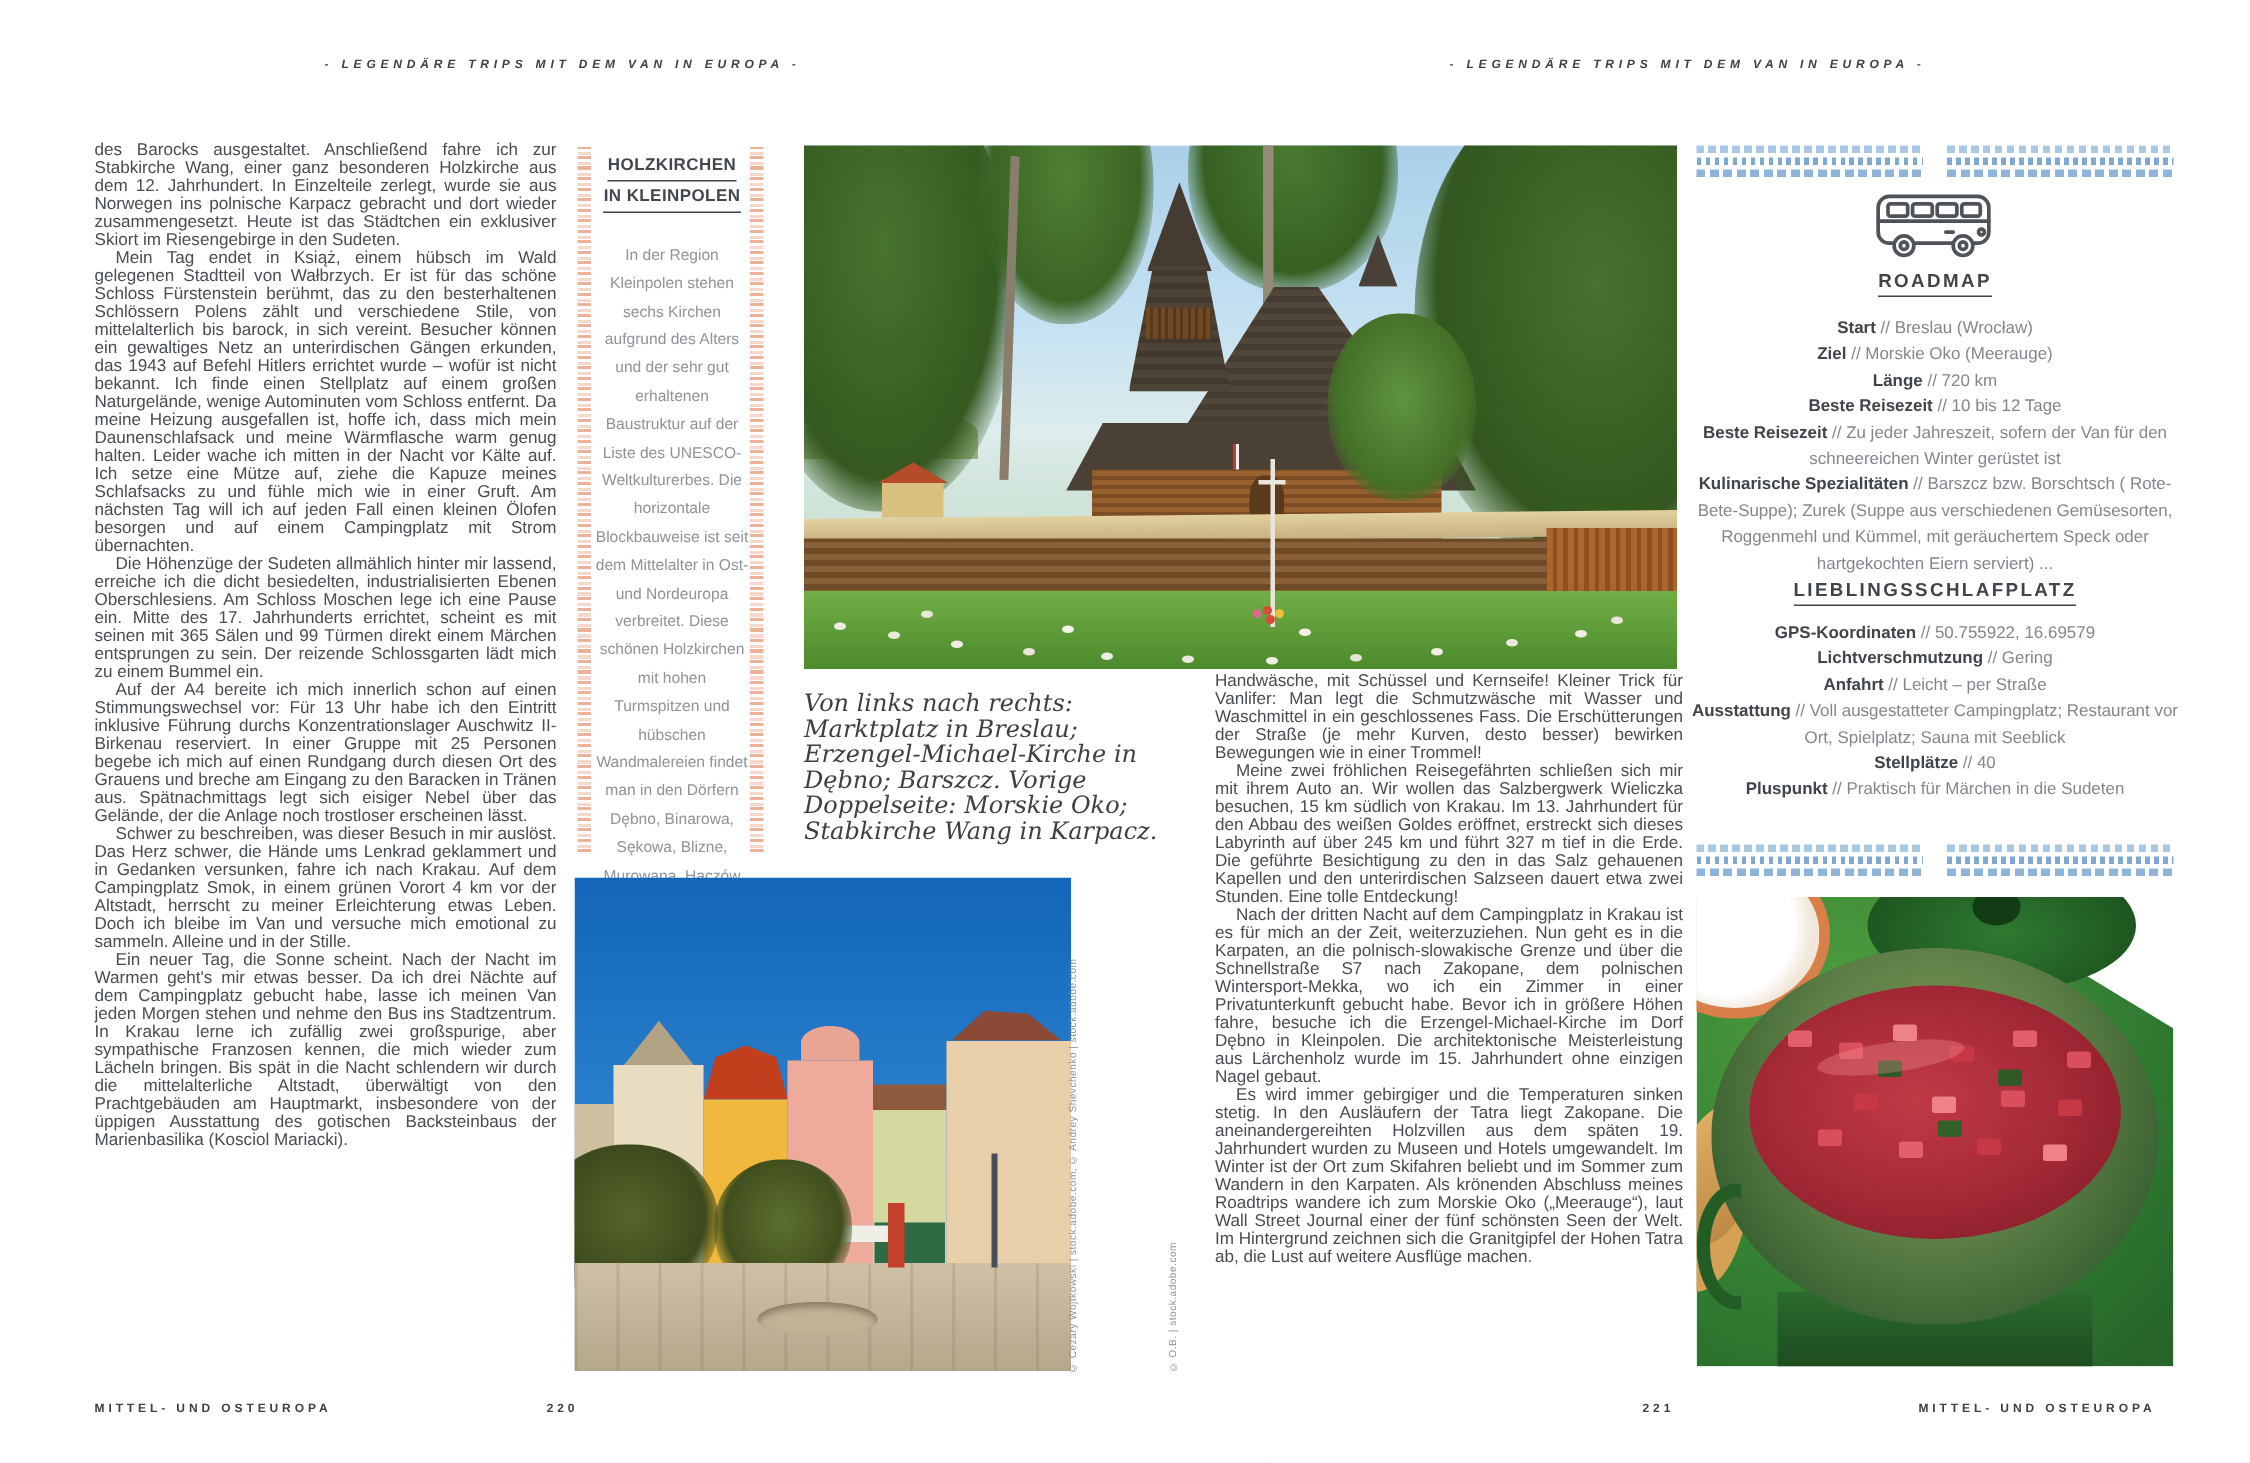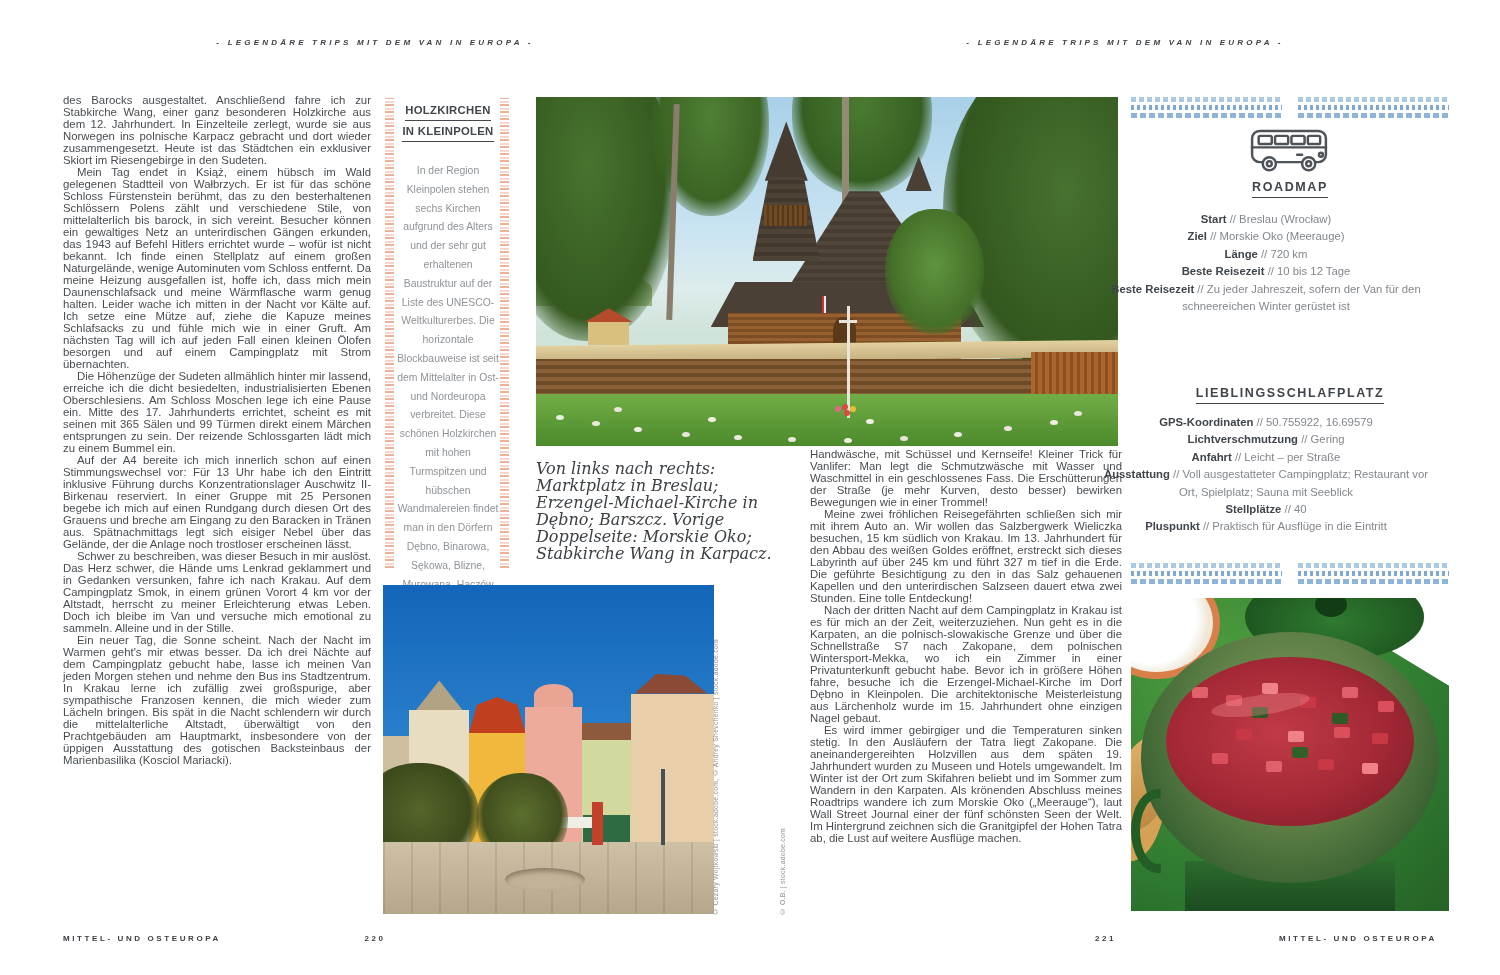--- a/index.html
+++ b/index.html
@@ -50,21 +50,21 @@
       repeating-linear-gradient(90deg,#7fa9d2 0 3px,rgba(0,0,0,0) 3px 6px),
       repeating-linear-gradient(90deg,#8fb4da 0 6px,rgba(0,0,0,0) 6px 9px);
     background-size:100% 5px,100% 5px,100% 5px;
     background-position:0 0,0 8px,0 16px;background-repeat:no-repeat;}
   .fb-top{top:97px;} .fb-bottom{top:563px;}
   .van{position:absolute;left:1248px;top:122px;width:82px;height:54px;}
   .sheet-head{position:absolute;left:1131px;width:318px;text-align:center;
     font-size:12.5px;font-weight:bold;letter-spacing:1.6px;color:#3f454a;}
   .sheet-head span{display:inline-block;border-bottom:1.5px solid #3f454a;padding-bottom:3px;}
   .head-roadmap{top:180px;} .head-schlaf{top:386px;}
-  .kv-list{position:absolute;left:1104px;width:324px;text-align:center;
+  .kv-list{position:absolute;left:1128px;width:324px;text-align:center;
     font-size:11.3px;line-height:17.4px;color:#82878d;}
   .kv-roadmap{top:211px;} .kv-schlaf{top:414px;}
   .kv b{color:#3f454a;}
 
   
   .photo{position:absolute;overflow:hidden;}
   .ph-church{left:536px;top:97px;width:582px;height:349px;}
   .ch-sky{position:absolute;inset:0;background:linear-gradient(180deg,#a9d0e8 0%,#c6e2f2 35%,#ddecec 55%,#cfe3d8 68%);}
   .blob{position:absolute;border-radius:48%;}
   .ch-hill{position:absolute;left:0;top:50%;width:20%;height:10%;background:#87a76c;border-radius:50% 50% 0 0;opacity:.85;}
@@ -302,33 +302,34 @@
   <div class="sheet-head head-roadmap" data-name="roadmap-heading">
     <span>ROADMAP</span>
   </div>
 
   <div class="kv-list kv-roadmap" data-name="roadmap-list">
     <div class="kv" data-name="roadmap-item"><b>Start</b> <span>// Breslau (Wrocław)</span></div>
     <div class="kv" data-name="roadmap-item"><b>Ziel</b> <span>// Morskie Oko (Meerauge)</span></div>
     <div class="kv" data-name="roadmap-item"><b>Länge</b> <span>// 720 km</span></div>
     <div class="kv" data-name="roadmap-item"><b>Beste Reisezeit</b> <span>// 10 bis 12 Tage</span></div>
     <div class="kv" data-name="roadmap-item"><b>Beste Reisezeit</b> <span>// Zu jeder Jahreszeit, sofern der Van für den schneereichen Winter gerüstet ist</span></div>
+    <div class="kv" data-name="roadmap-item"><b>Kulinarische Spezialitäten</b> <span>// Barszcz bzw. Borschtsch ( Rote-Bete-Suppe); Zurek (Suppe aus verschiedenen Gemüsesorten, Roggenmehl und Kümmel, mit geräuchertem Speck oder hartgekochten Eiern serviert) ...</span></div>
   </div>
 
   <div class="sheet-head head-schlaf" data-name="schlafplatz-heading">
     <span>LIEBLINGSSCHLAFPLATZ</span>
   </div>
 
   <div class="kv-list kv-schlaf" data-name="schlafplatz-list">
     <div class="kv" data-name="schlafplatz-item"><b>GPS-Koordinaten</b> <span>// 50.755922, 16.69579</span></div>
     <div class="kv" data-name="schlafplatz-item"><b>Lichtverschmutzung</b> <span>// Gering</span></div>
     <div class="kv" data-name="schlafplatz-item"><b>Anfahrt</b> <span>// Leicht – per Straße</span></div>
     <div class="kv" data-name="schlafplatz-item"><b>Ausstattung</b> <span>// Voll ausgestatteter Campingplatz; Restaurant vor Ort, Spielplatz; Sauna mit Seeblick</span></div>
     <div class="kv" data-name="schlafplatz-item"><b>Stellplätze</b> <span>// 40</span></div>
-    <div class="kv" data-name="schlafplatz-item"><b>Pluspunkt</b> <span>// Praktisch für Ausflüge in die Eintritt</span></div>
+    <div class="kv" data-name="schlafplatz-item"><b>Pluspunkt</b> <span>// Praktisch für Märchen in die Sudeten</span></div>
   </div>
 
   <div class="folk-border fb-bottom" data-name="folk-border-bottom">
     <div class="seg"></div>
       <div class="seg"></div>
   </div>
 
   <div class="photo ph-borscht" data-name="photo-borscht">
     <div class="bo-green" data-name="green-backdrop"></div>
     <div class="bo-lid" data-name="pot-lid"></div>

